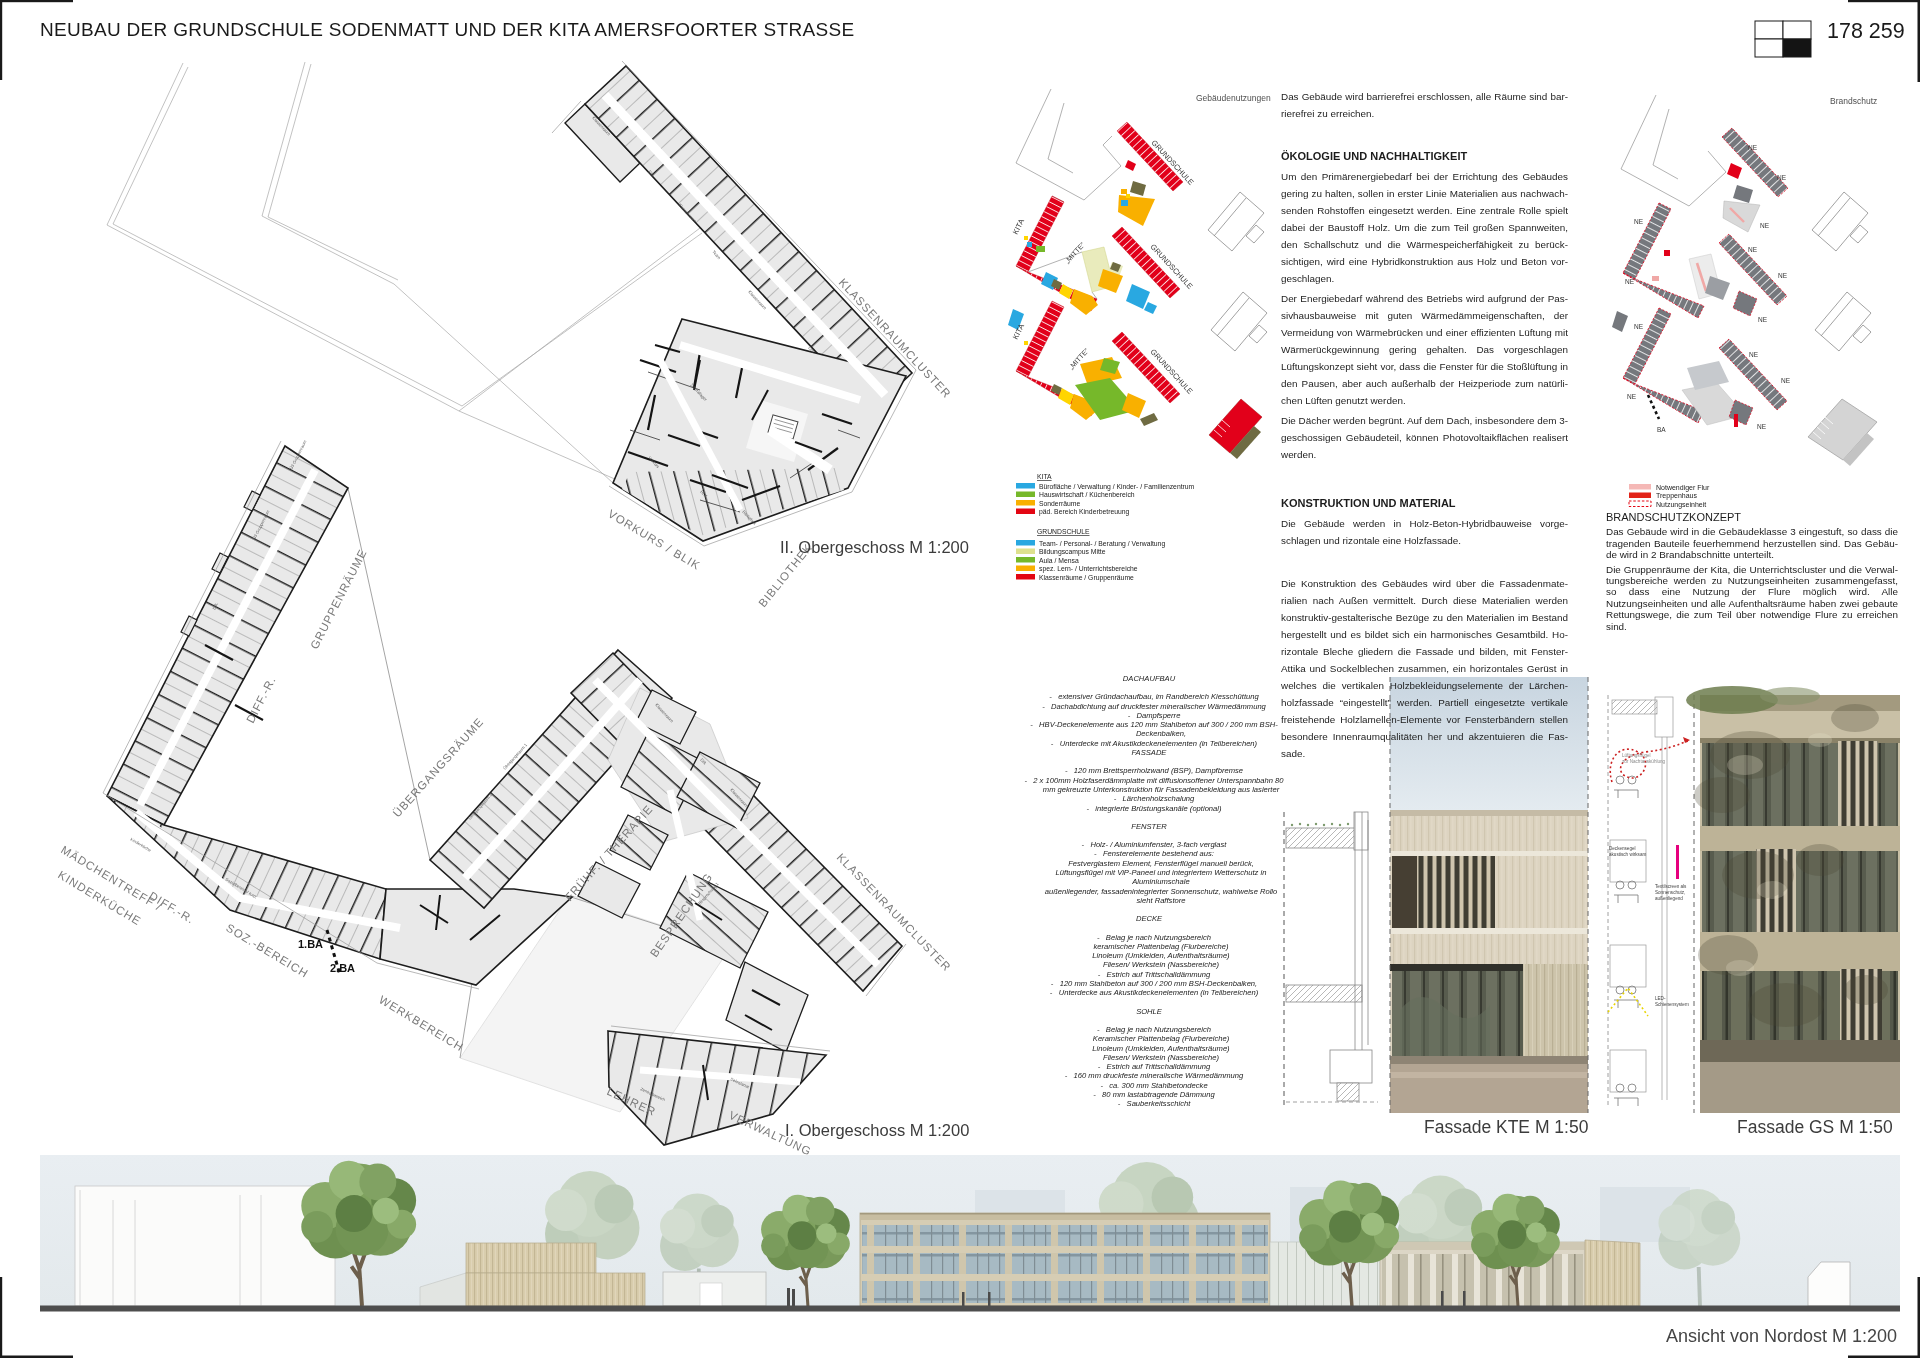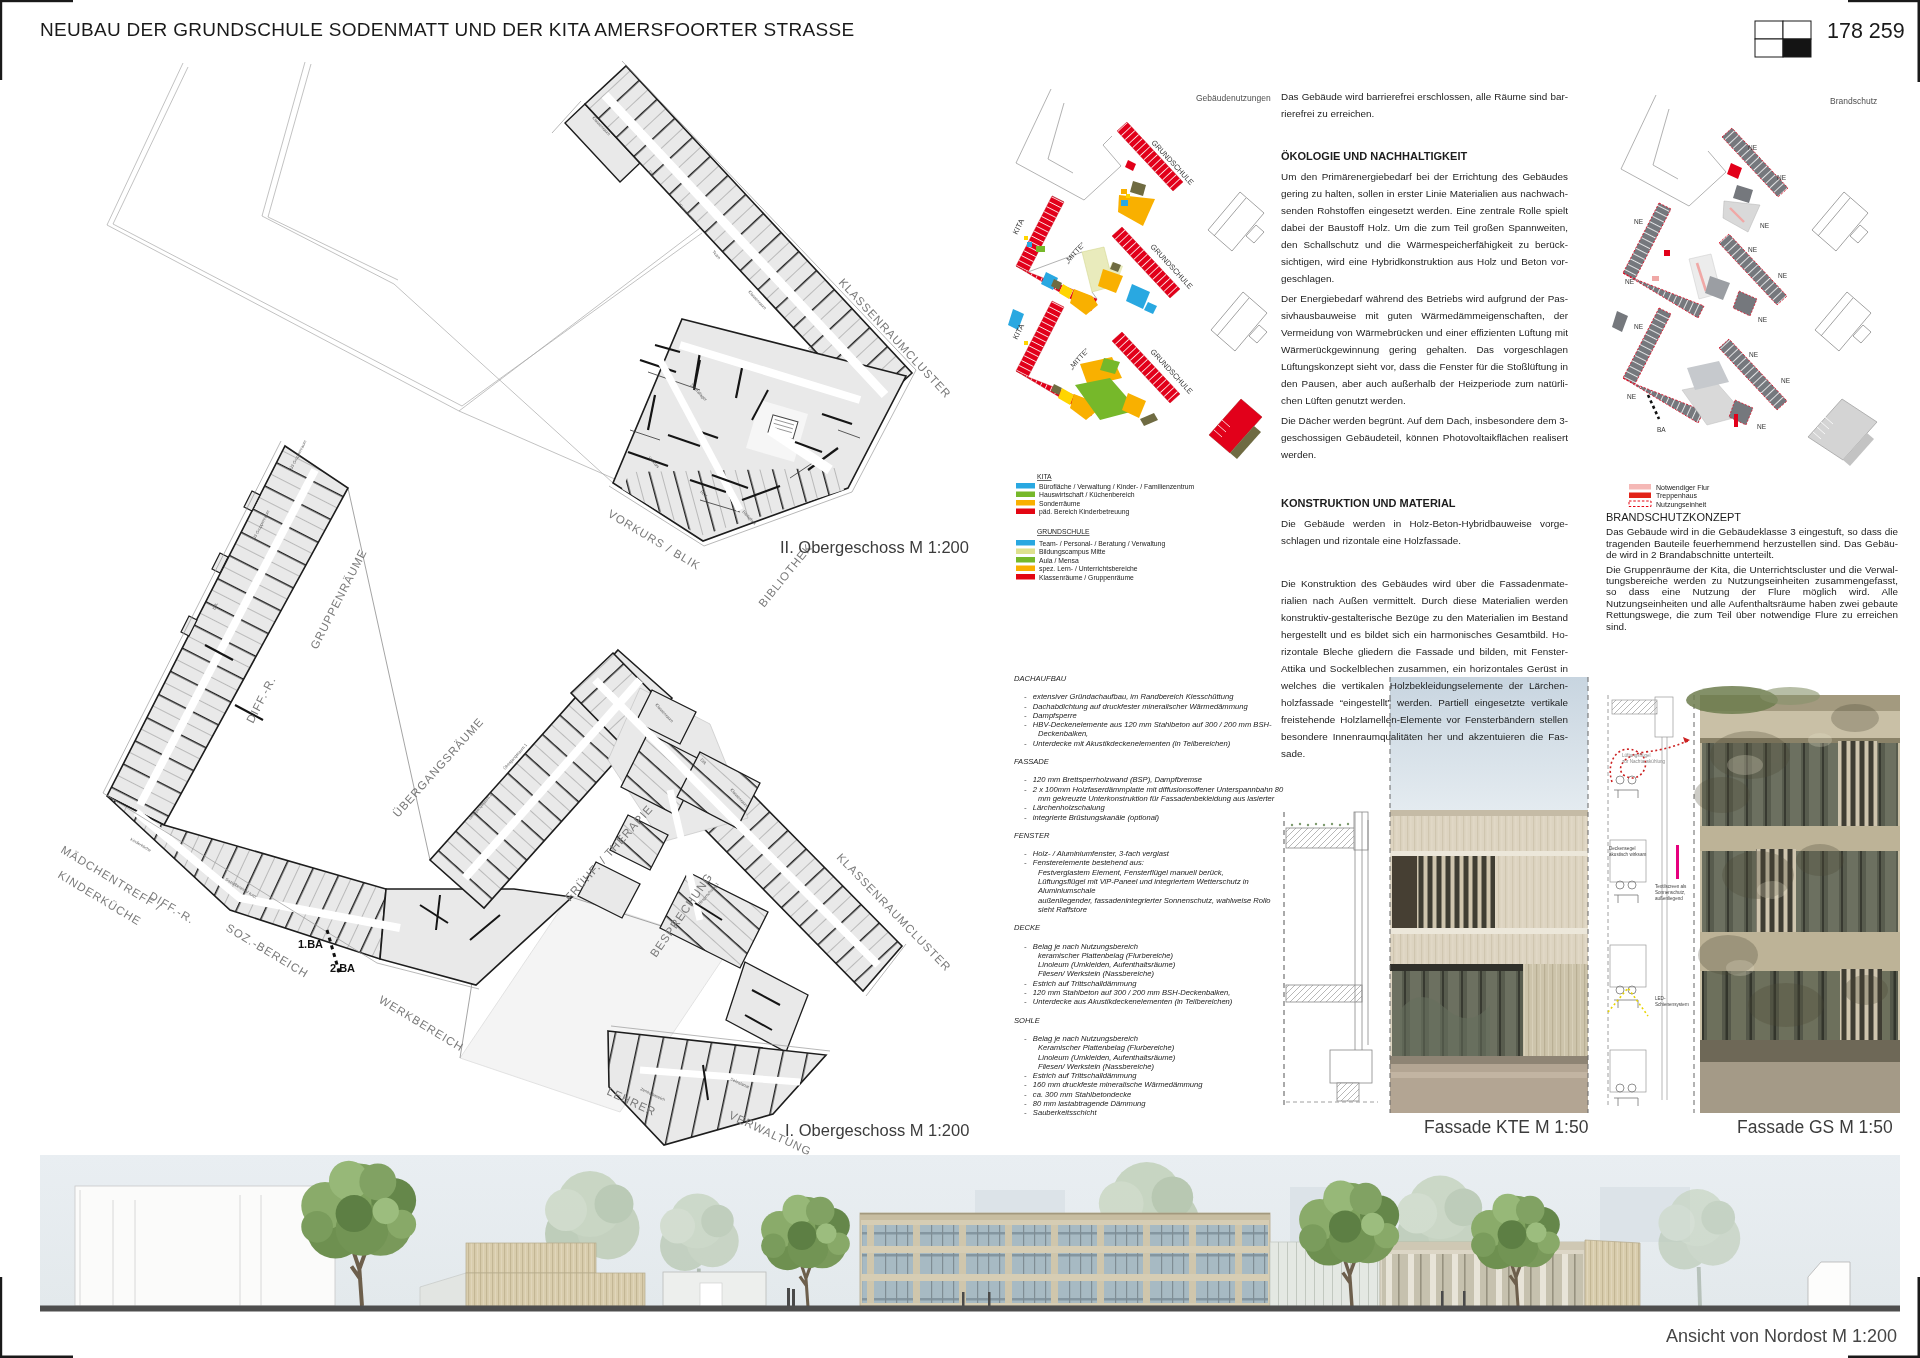--- a/index.html
+++ b/index.html
@@ -772,28 +772,28 @@
 <p style="margin-top:3px">Die Gebäude werden in Holz-Beton-Hybridbauweise vorge­schlagen und rizontale eine Holzfassade.</p>
 <p style="margin-top:26px">Die Konstruktion des Gebäudes wird über die Fassadenmate­rialien nach Außen vermittelt. Durch diese Materialien werden konstruktiv-gestalterische Bezüge zu den Materialien im Bestand hergestellt und es bildet sich ein harmonisches Gesamtbild. Ho­rizontale Bleche gliedern die Fassade und bilden, mit Fenster-Attika und Sockelblechen zusammen, ein horizontales Gerüst in welches die vertikalen Holzbekleidungselemente der Lärchen­holzfassade “eingestellt” werden. Partiell eingesetzte vertikale freistehende Holzlamellen-Elemente vor Fensterbändern stellen besondere Innenraumqualitäten her und akzentuieren die Fas­sade.</p>
 </div>
 
 <div class="abs txt" style="left:1606px;top:512px;width:292px;font-size:9.9px;line-height:11.4px">
 <p style="font-weight:normal;font-size:11px">BRANDSCHUTZKONZEPT</p>
 <p style="margin-top:3px">Das Gebäude wird in die Gebäudeklasse 3 eingestuft, so dass die tragenden Bauteile feuerhemmend herzustellen sind. Das Gebäu­de wird in 2 Brandabschnitte unterteilt.</p>
 <p style="margin-top:3px">Die Gruppenräume der Kita, die Unterrichtscluster und die Verwal­tungsbereiche werden zu Nutzungseinheiten zusammengefasst, so dass eine Nutzung der Flure möglich wird. Alle Nutzungseinheiten und alle Aufenthaltsräume haben zwei gebaute Rettungswege, die zum Teil über notwendige Flure zu erreichen sind.</p>
 </div>
 
-<div class="abs txt it" style="left:1014px;top:674px;width:270px;font-size:7.6px;line-height:9.3px;color:#222;text-align:left">
+<div class="abs txt it" style="left:1014px;top:674px;width:270px;font-size:7.6px;line-height:9.3px;color:#222;text-align:center">
 <p>DACHAUFBAU</p>
 <p style="margin-top:9px;padding-left:24px;text-indent:-14px">-&nbsp;&nbsp;&nbsp;extensiver Gründachaufbau, im Randbereich Kiesschüttung</p>
 <p style="padding-left:24px;text-indent:-14px">-&nbsp;&nbsp;&nbsp;Dachabdichtung auf druckfester mineralischer Wärmedämmung</p>
 <p style="padding-left:24px;text-indent:-14px">-&nbsp;&nbsp;&nbsp;Dampfsperre</p>
 <p style="padding-left:24px;text-indent:-14px">-&nbsp;&nbsp;&nbsp;HBV-Deckenelemente aus 120 mm Stahlbeton auf 300 / 200 mm BSH-Deckenbalken,</p>
 <p style="padding-left:24px;text-indent:-14px">-&nbsp;&nbsp;&nbsp;Unterdecke mit Akustikdeckenelementen (in Teilbereichen)</p>
-<p style="margin-top:9px">FASSADE</p>
+<p style="">FASSADE</p>
 <p style="margin-top:9px;padding-left:24px;text-indent:-14px">-&nbsp;&nbsp;&nbsp;120 mm Brettsperrholzwand (BSP), Dampfbremse</p>
 <p style="padding-left:24px;text-indent:-14px">-&nbsp;&nbsp;&nbsp;2 x 100mm Holzfaserdämmplatte mit diffusionsoffener Unterspann­bahn 80 mm gekreuzte Unterkonstruktion für Fassadenbekleidung aus lasierter</p>
 <p style="padding-left:24px;text-indent:-14px">-&nbsp;&nbsp;&nbsp;Lärchenholzschalung</p>
 <p style="padding-left:24px;text-indent:-14px">-&nbsp;&nbsp;&nbsp;integrierte Brüstungskanäle (optional)</p>
 <p style="margin-top:9px">FENSTER</p>
 <p style="margin-top:9px;padding-left:24px;text-indent:-14px">-&nbsp;&nbsp;&nbsp;Holz- / Aluminiumfenster, 3-fach verglast</p>
 <p style="padding-left:24px;text-indent:-14px">-&nbsp;&nbsp;&nbsp;Fensterelemente bestehend aus:</p>
 <p style="padding-left:24px">Festverglastem Element, Fensterflügel manuell berück,</p>
 <p style="padding-left:24px">Lüftungsflügel mit ViP-Paneel und integriertem Wetterschutz in Aluminiumschale</p>
 <p style="padding-left:24px">außenliegender, fassadenintegrierter Sonnenschutz, wahlweise Rollo sieht Raffstore</p>

